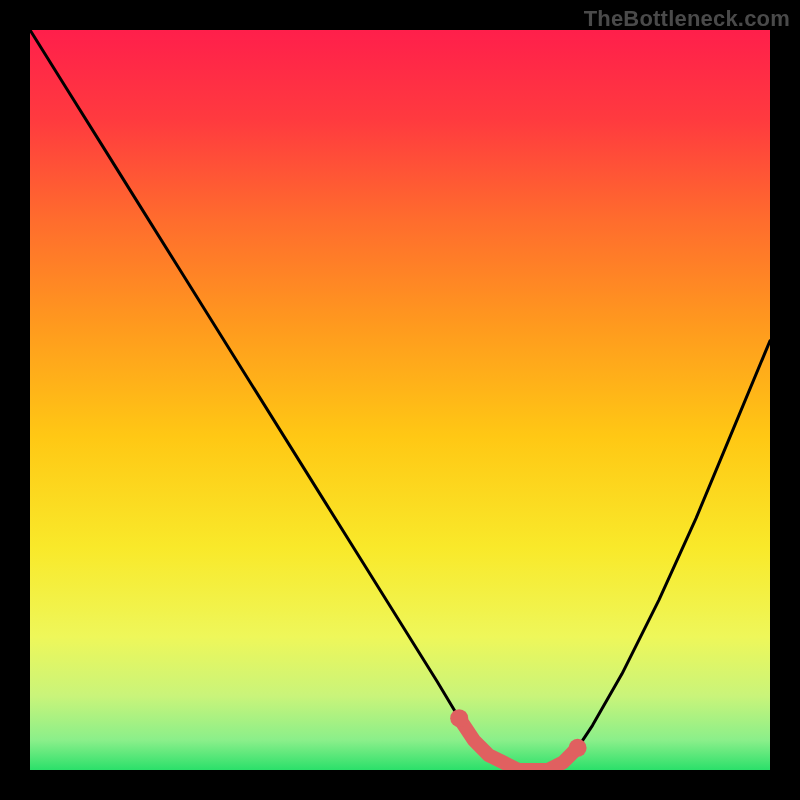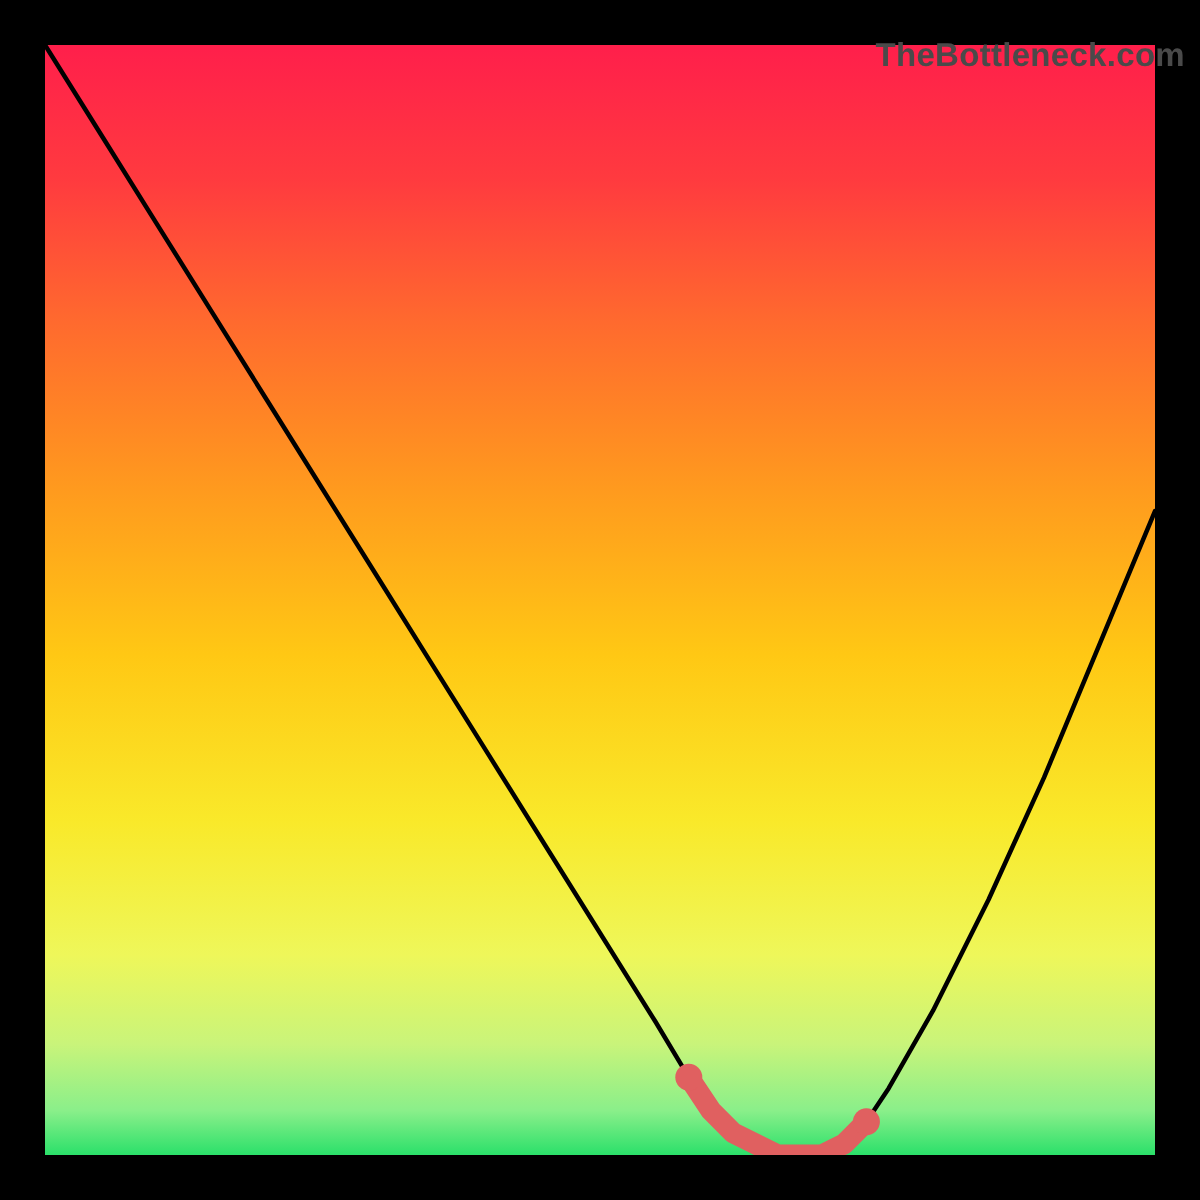--- a/index.html
+++ b/index.html
@@ -20,21 +20,21 @@
   }
   .plot-area {
     position: absolute;
     left: 0;
     top: 0;
     width: 740px;
     height: 740px;
   }
   .watermark {
     position: absolute;
-    top: 24px;
+    top: 6px;
     right: 10px;
     font-family: Arial, Helvetica, sans-serif;
     font-size: 22px;
     font-weight: 600;
     color: #4a4a4a;
     letter-spacing: 0.2px;
   }
   svg {
     display: block;
   }

